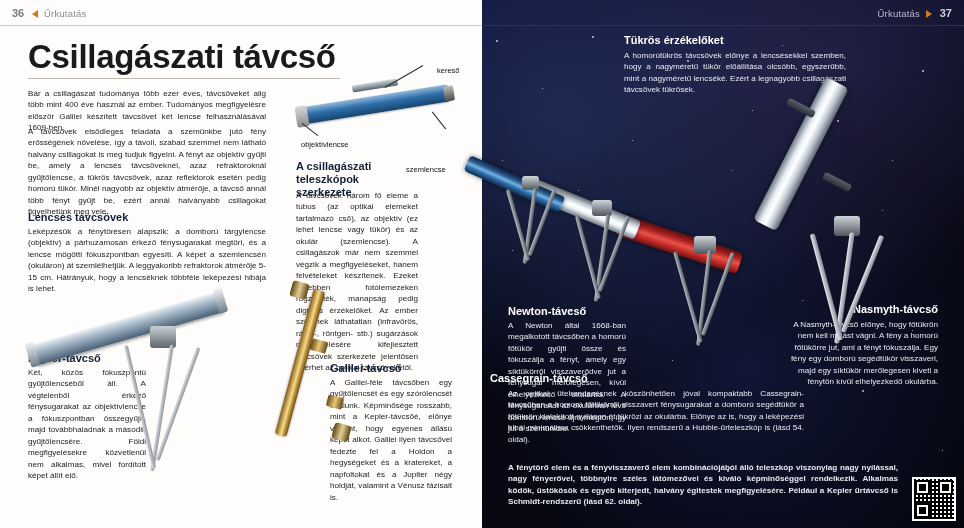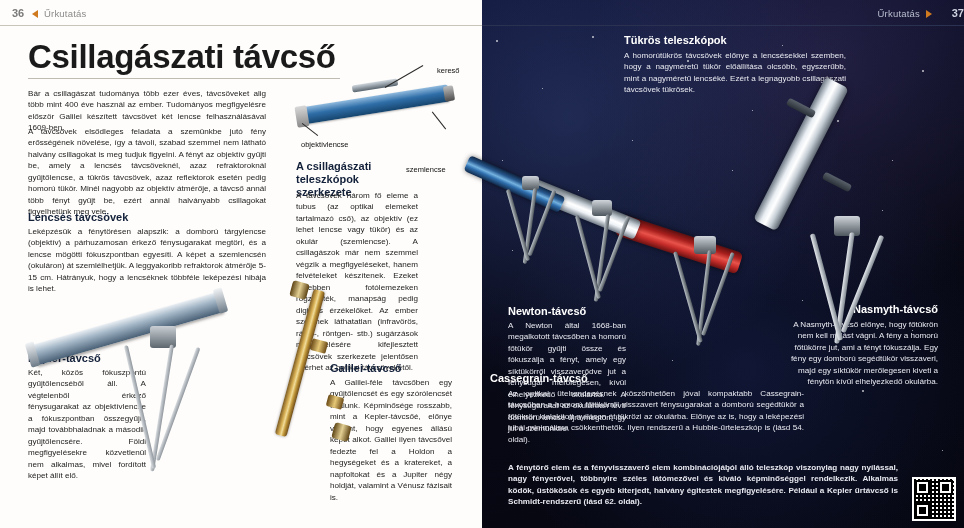--- a/index.html
+++ b/index.html
@@ -354,26 +354,26 @@
       <i style="left:460px;top:450px;width:1px;height:1px"></i>
       <i style="left:20px;top:160px;width:1px;height:1px"></i>
       <i style="left:170px;top:240px;width:2px;height:2px"></i>
       <i style="left:270px;top:110px;width:1px;height:1px"></i>
       <i style="left:410px;top:160px;width:1px;height:1px"></i>
       <i style="left:96px;top:190px;width:1px;height:1px"></i>
     </div>
 
     <div class="hdr">
       <div class="hdr-line" style="background:#2b3150;"></div>
-      <div class="folio" style="right:0;color:#cfd3e0;">37</div>
+      <div class="folio" style="right:12px;color:#cfd3e0;">37</div>
       <div class="tri tri-right" style="right:32px;"></div>
       <div class="hdr-label" style="right:44px;color:#b9beCF;">Űrkutatás</div>
     </div>
 
-    <h3 class="sub light" style="left:142px; top:34px;">Tükrös teleszkópok</h3>
+    <h3 class="sub light" style="left:142px; top:34px;">Tükrös érzékelőket</h3>
     <p class="body light" style="left:142px; top:50px; width:222px;">A homorútükrös távcsövek előnye a lencsésekkel szemben, hogy a nagyméretű tükör előállítása olcsóbb, egyszerűbb, mint a nagyméretű lencséké. Ezért a legnagyobb csillagászati távcsövek tükrösek.</p>
 
     <h3 class="sub light" style="left:26px; top:305px;">Newton-távcső</h3>
     <p class="body light" style="left:26px; top:320px; width:118px;">A Newton által 1668-ban megalkotott távcsőben a homorú főtükör gyűjti össze és fókuszálja a fényt, amely egy síktükörről visszaverődve jut a fénysugár merőlegesen, kívül elhelyezkedő okulárba. A fénysugarakat az okulárban levő domború lencse újra megtöri, így jut a szemünkbe.</p>
 
     <h3 class="sub light tright" style="right:26px; top:303px; text-align:right;">Nasmyth-távcső</h3>
     <p class="body light tright" style="right:26px; top:319px; width:160px; text-align:right;">A Nasmyth-távcső előnye, hogy főtükrön nem kell nyílást vágni. A fény a homorú főtükörre jut, ami a fényt fókuszálja. Egy fény egy domború segédtükör visszaveri, majd egy síktükör merőlegesen kiveti a fénytön kívül elhelyezkedő okulárba.</p>
 
     <h3 class="sub light" style="left:8px; top:372px;">Cassegrain-távcső</h3>
     <p class="body light" style="left:26px; top:388px; width:296px;">Az optikai ütelrendezésnek köszönhetően jóval kompaktabb Cassegrain-távcsőben a homorú főtükörről visszavert fénysugarakat a domború segédtükör a főtükrön kialakított nyíláson át tükrözi az okulárba. Előnye az is, hogy a leképezési hibái minimálisra csökkenthetők. Ilyen rendszerű a Hubble-űrteleszkóp is (lásd 54. oldal).</p>

